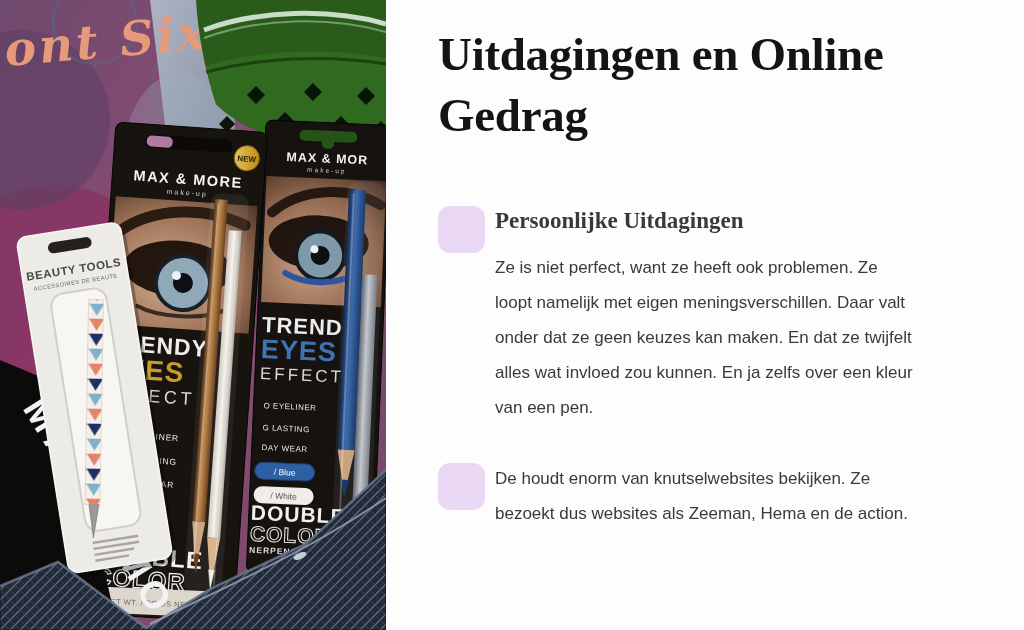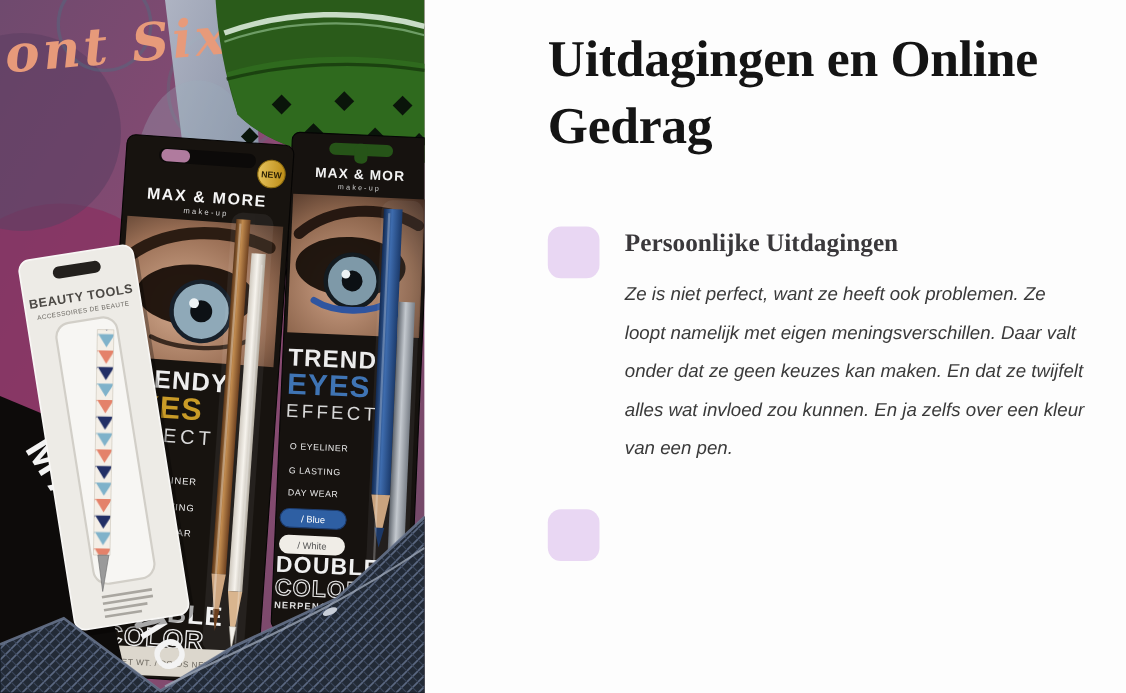--- a/index.html
+++ b/index.html
@@ -1,31 +1,31 @@
 <!DOCTYPE html>
 <html><head>
 <meta charset="utf-8">
 <style>
   html,body{margin:0;padding:0;background:#ffffff;}
   .page{width:1024px;height:630px;display:flex;overflow:hidden;background:#fdfdfd;
         font-family:"Liberation Sans",sans-serif;}
   .photo-panel{flex:0 0 386px;width:386px;height:630px;}
   .photo-panel svg{display:block;}
-  .content-panel{box-sizing:border-box;flex:1;padding:24px 38px 0 112px;}
+  .content-panel{box-sizing:border-box;flex:1;padding:24px 38px 0 52px;}
   .page-title{margin:0 0 58px 0;font-family:"Liberation Serif",serif;font-weight:700;
         font-size:47px;line-height:61px;color:#141414;letter-spacing:-0.3px;
         white-space:pre-line;max-width:552px;}
-  .section{display:flex;gap:23px;margin-bottom:36px;}
+  .section{display:flex;gap:10px;margin-bottom:36px;}
   .section-icon{flex:0 0 47px;width:47px;height:47px;border-radius:12px;
         background:#e9d7f3;margin-top:2px;}
   .section-text{min-width:0;}
   .section-heading{margin:2px 0 14px 0;font-family:"Liberation Serif",serif;
         font-weight:700;font-size:23px;line-height:30px;color:#3a383b;}
   .section-body{margin:0;font-size:17px;line-height:35px;color:#3a3a3a;
-        white-space:pre-line;max-width:470px;font-style:italic;}
+        white-space:pre-line;max-width:470px;}
 </style>
 </head>
 <body>
 
 <div class="page">
 
   <div class="photo-panel">
     <svg width="386" height="630" viewBox="0 0 386 630" xmlns="http://www.w3.org/2000/svg">
       <defs>
         <linearGradient id="gBg" x1="0" y1="0" x2="1" y2="1">
@@ -246,17 +246,19 @@
 loopt namelijk met eigen meningsverschillen. Daar valt
 onder dat ze geen keuzes kan maken. En dat ze twijfelt
 alles wat invloed zou kunnen. En ja zelfs over een kleur
 van een pen.</p>
       </div>
     </div>
 
     <div class="section">
       <div class="section-icon" style="background: rgb(233, 215, 243);"></div>
       <div class="section-text">
+        <p class="section-body">De houdt enorm van knutselwebsites bekijken. Ze
+bezoekt dus websites als Zeeman, Hema en de action.</p>
       </div>
     </div>
   </div>
 
 </div>
 
 </body></html>

